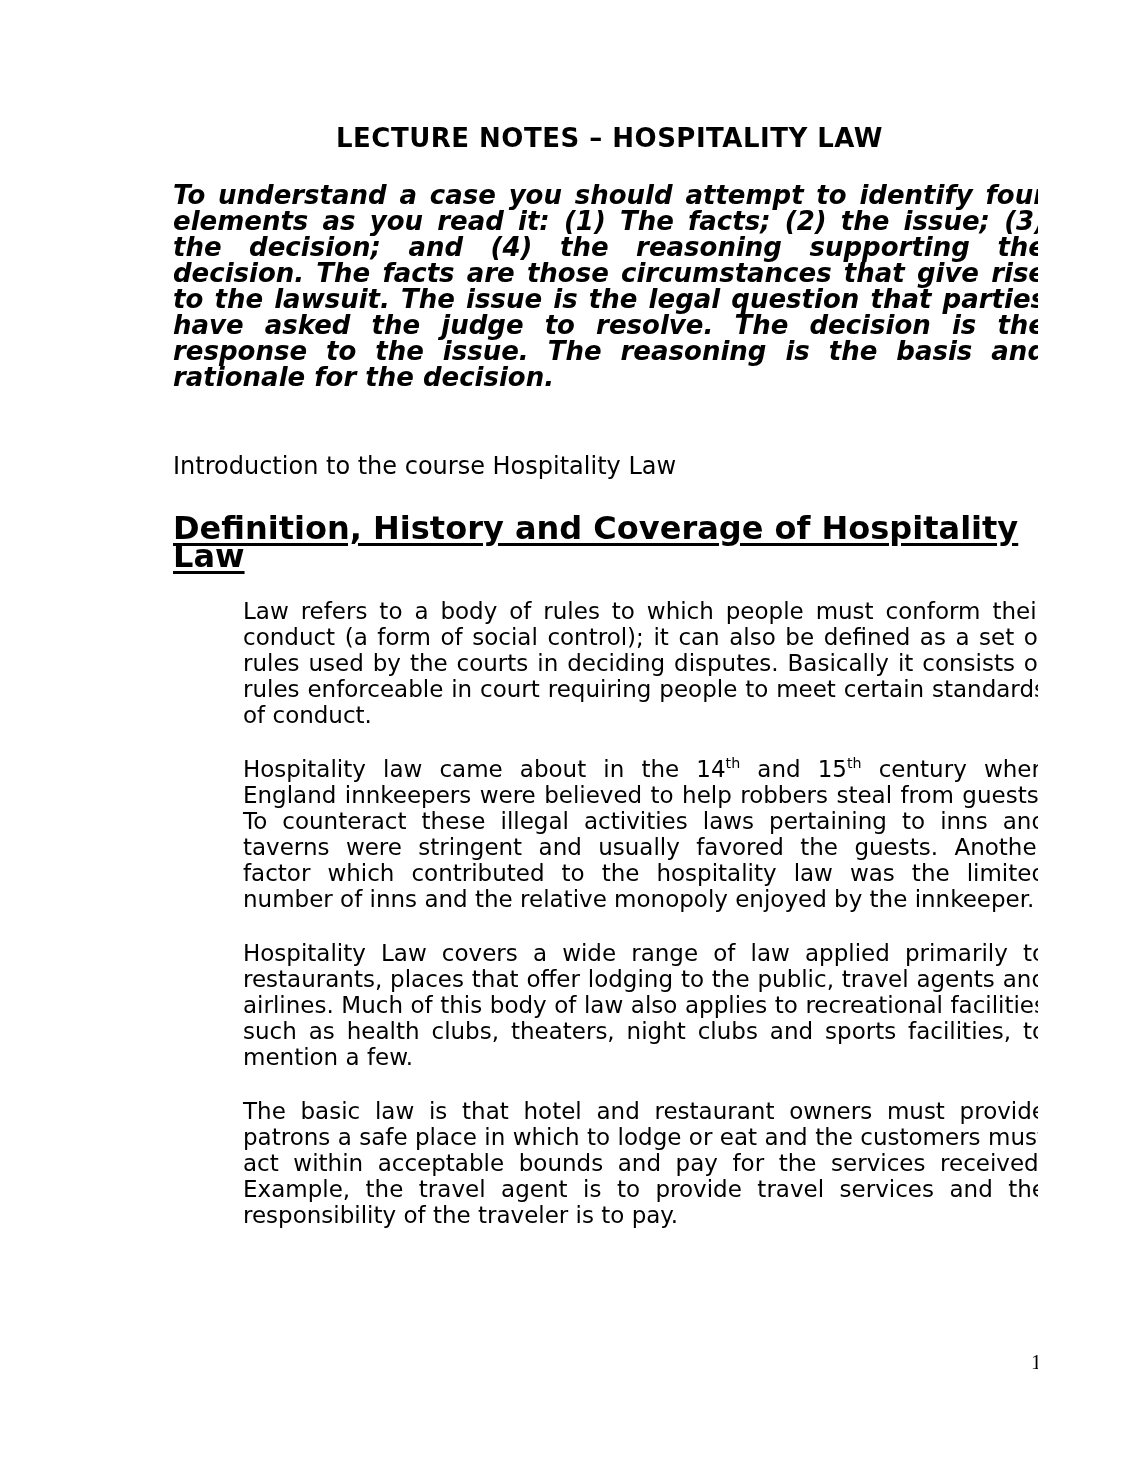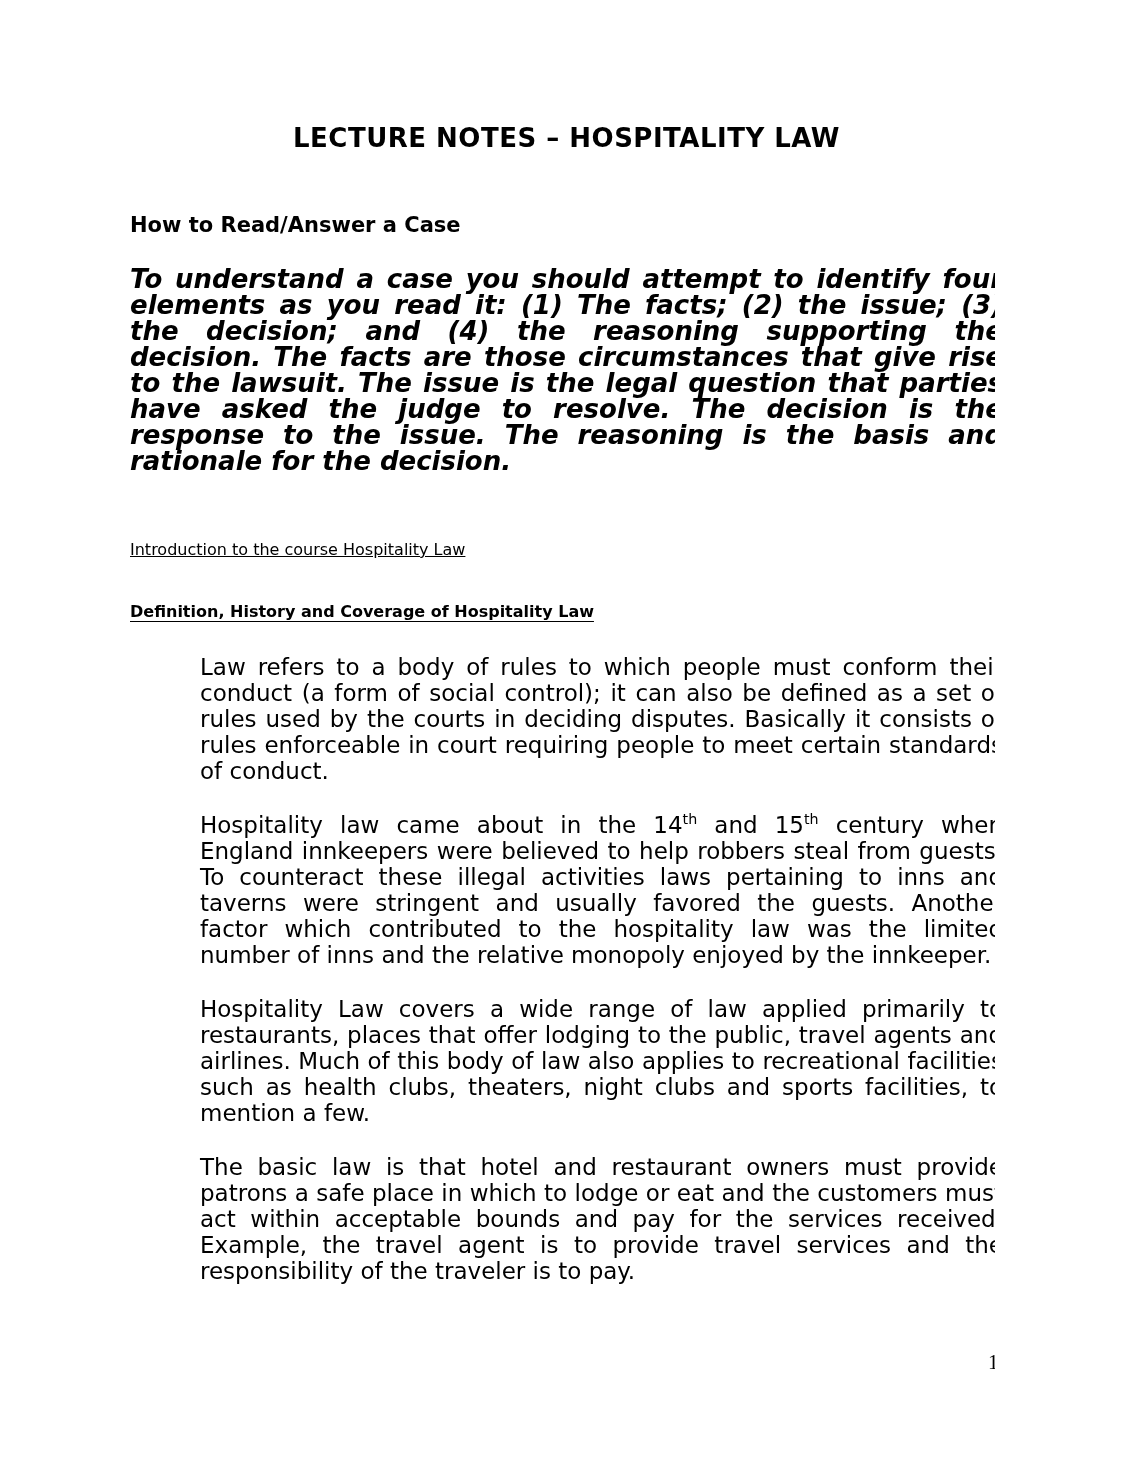--- a/index.html
+++ b/index.html
@@ -8,20 +8,21 @@
     background: #ffffff;
   }
   .page {
     position: relative;
     width: 995px;
     height: 1461px;
     background: #ffffff;
     color: #000000;
     font-family: "DejaVu Sans", "Liberation Sans", sans-serif;
     overflow: hidden;
+    margin-left: 43px;
   }
   .content {
     position: absolute;
     left: 130px;
     top: 0;
     width: 873px;
   }
   .doc-title {
     margin-top: 122px;
     text-align: center;
@@ -39,28 +40,27 @@
   .case-para {
     margin: 28px 0 0 0;
     font-size: 26px;
     font-weight: bold;
     font-style: italic;
     line-height: 26px;
     text-align: justify;
   }
   .intro-line {
     margin-top: 62px;
-    font-size: 16px;
+    font-size: 24px;
     font-weight: normal;
     line-height: 28px;
-    text-decoration: underline;
   }
   .definition-heading {
     margin-top: 34px;
-    font-size: 16px;
+    font-size: 32px;
     font-weight: bold;
     line-height: 28px;
     text-decoration: underline;
     text-underline-offset: 4px;
   }
   .body-para {
     margin: 28px 0 0 70px;
     width: 803px;
     font-size: 23px;
     line-height: 26px;
@@ -81,21 +81,20 @@
   }
 </style>
 </head>
 <body>
 
 <div class="page">
   <div class="content">
 
     <div class="doc-title">LECTURE NOTES – HOSPITALITY LAW</div>
 
-    <div class="how-heading">How to Read/Answer a Case</div>
 
     <p class="case-para">To understand a case you should attempt to identify four elements as you read it: (1) The facts; (2) the issue; (3) the decision; and (4) the reasoning supporting the decision. The facts are those circumstances that give rise to the lawsuit. The issue is the legal question that parties have asked the judge to resolve. The decision is the response to the issue. The reasoning is the basis and rationale for the decision.</p>
 
     <div class="intro-line">Introduction to the course Hospitality Law</div>
 
     <div class="definition-heading">Definition, History and Coverage of Hospitality Law</div>
 
     <p class="body-para">Law refers to a body of rules to which people must conform their conduct (a form of social control); it can also be defined as a set of rules used by the courts in deciding disputes. Basically it consists of rules enforceable in court requiring people to meet certain standards of conduct.</p>
 
     <p class="body-para"><span>Hospitality law came about in the 14</span><sup>th</sup><span> and 15</span><sup>th</sup><span> century when England innkeepers were believed to help robbers steal from guests. To counteract these illegal activities laws pertaining to inns and taverns were stringent and usually favored the guests. Another factor which contributed to the hospitality law was the limited number of inns and the relative monopoly enjoyed by the innkeeper.</span></p>

